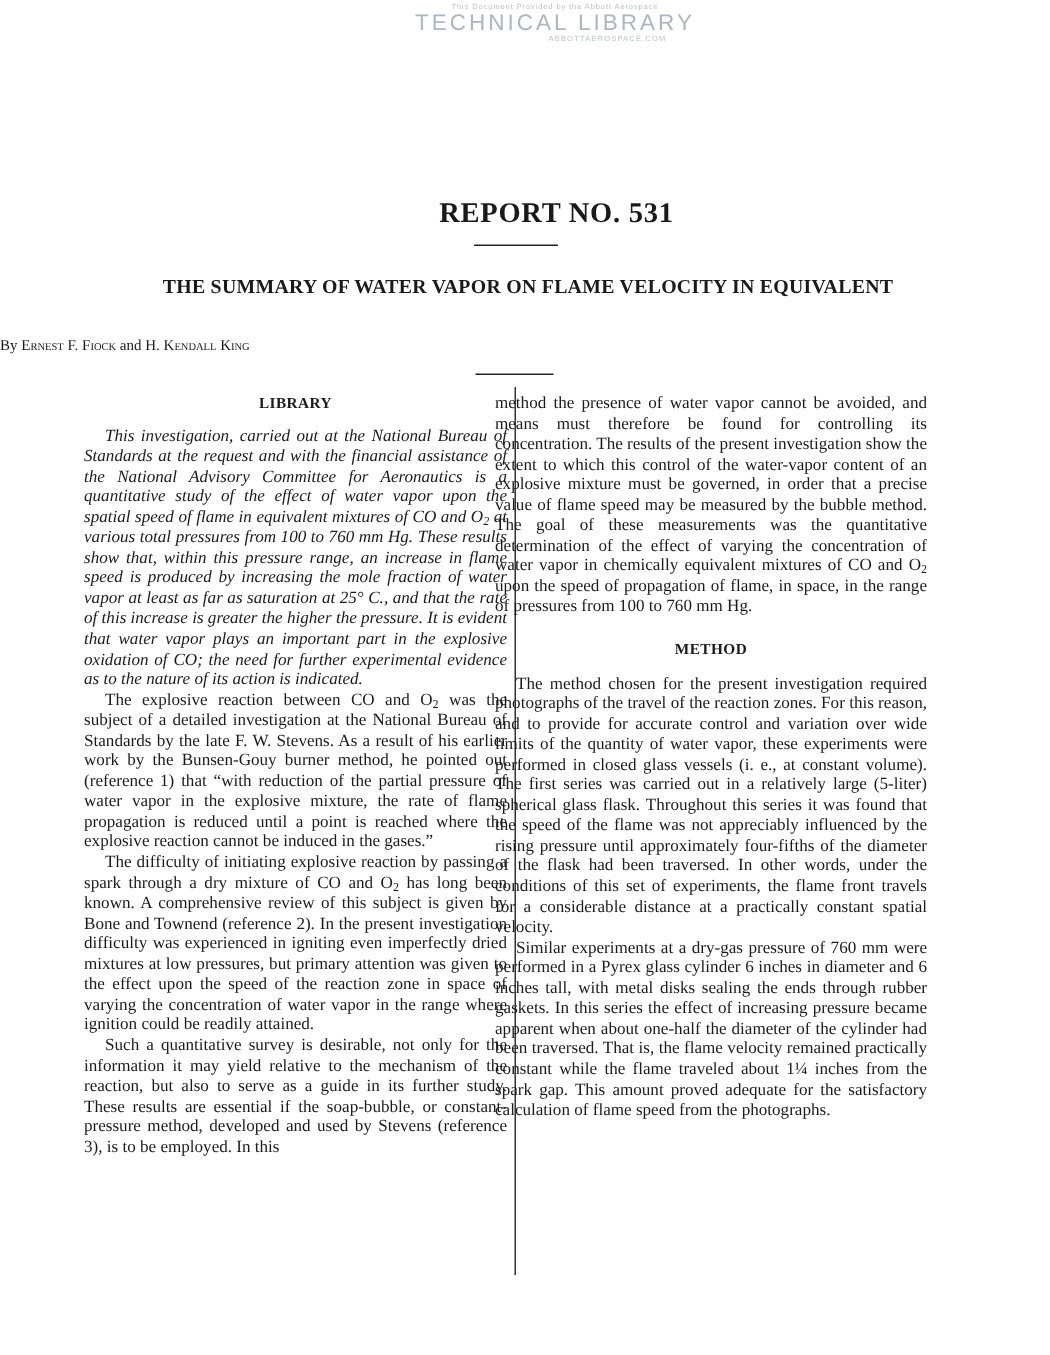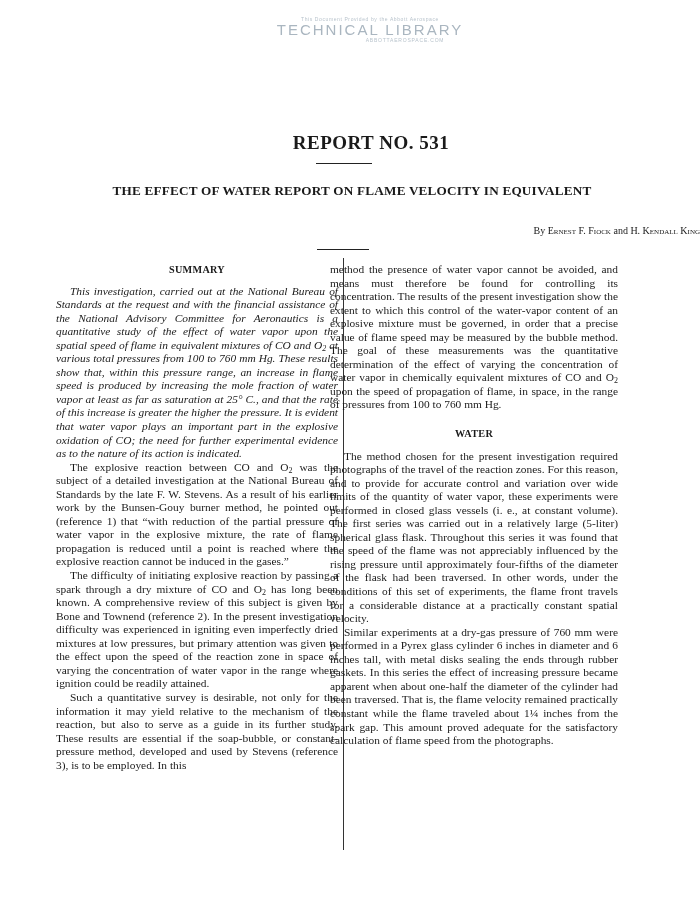--- a/index.html
+++ b/index.html
@@ -1,24 +1,24 @@
 <!DOCTYPE html>
 <html><head>
 <meta charset="utf-8">
 <style>
   html, body { margin:0; padding:0; background:#ffffff; }
   body { width:700px; height:903px; position:relative; overflow:hidden; color:#1a1a1a; font-family:"Liberation Serif","DejaVu Serif",serif; }
-  .watermark { position:absolute; left:270px; top:16px; width:200px; text-align:center; color:#b8c3cc; font-family:"Liberation Sans","DejaVu Sans",sans-serif; }
+  .watermark { position:absolute; left:270px; top:2px; width:200px; text-align:center; color:#b8c3cc; font-family:"Liberation Sans","DejaVu Sans",sans-serif; }
   .wm-top { font-size:5px; letter-spacing:0.6px; line-height:6px; }
   .wm-mid { font-size:15px; letter-spacing:2px; line-height:15px; color:#aab6c0; }
   .wm-bot { font-size:5px; letter-spacing:0.8px; line-height:6px; padding-left:70px; }
   .report-no { position:absolute; top:132px; left:0; width:700px; text-align:center; font-size:19px; font-weight:bold; letter-spacing:0.5px;padding-left:21px; }
   .rule1 { position:absolute; top:163px; left:316px; width:56px; border-top:1px solid #222; }
   .title { position:absolute; top:183px; left:70px; width:564px; text-align:center; font-size:13.2px; font-weight:bold; line-height:15.5px; letter-spacing:0.2px; }
-  .authors { position:absolute; top:225px; left:0; width:700px; text-align:right; font-size:10px; }
+  .authors { position:absolute; top:225px; left:0; width:700px; text-align:left; font-size:10px; }
   .sc { font-variant:small-caps; }
   .rule2 { position:absolute; top:249px; left:317px; width:52px; border-top:1px solid #222; }
   .col { position:absolute; font-size:11.4px; line-height:13.55px; text-align:justify; }
   .col-left { left:56px; top:263px; width:282px; }
   .col-right { left:330px; top:263px; width:288px; }
   .col-divider { position:absolute; left:343px; top:258px; height:592px; border-left:1px solid #333; }
   .heading { text-align:center; font-size:10.2px; font-weight:bold; letter-spacing:0.3px; margin:0; }
   .summary-head { margin-bottom:8px; }
   .para { margin:0; text-indent:14px; }
   .italic { font-style:italic; }
@@ -33,43 +33,43 @@
 <div class="watermark">
   <div class="wm-top">This Document Provided by the Abbott Aerospace</div>
   <div class="wm-mid">TECHNICAL LIBRARY</div>
   <div class="wm-bot">ABBOTTAEROSPACE.COM</div>
 </div>
 
 <div class="report-no">REPORT NO. 531</div>
 <div class="rule1"></div>
 
 <div class="title">
-  <div>THE EFFECT OF WATER REPORT ON FLAME VELOCITY IN EQUIVALENT</div>
+  <div>THE SUMMARY OF WATER VAPOR ON FLAME VELOCITY IN EQUIVALENT</div>
 </div>
 
 <div class="authors">
   <span>By</span>
   <span class="sc">Ernest F. Fiock</span>
   <span>and</span>
   <span class="sc">H. Kendall King</span>
 </div>
 <div class="rule2"></div>
 
 <div class="col-divider"></div>
 
 <div class="col col-left">
-  <h3 class="heading summary-head">SUMMARY</h3>
+  <h3 class="heading summary-head">LIBRARY</h3>
   <p class="para italic"><span>This investigation, carried out at the National Bureau of Standards at the request and with the financial assistance of the National Advisory Committee for Aeronautics is a quantitative study of the effect of water vapor upon the spatial speed of flame in equivalent mixtures of CO and O</span><sub>2</sub><span> at various total pressures from 100 to 760 mm Hg. These results show that, within this pressure range, an increase in flame speed is produced by increasing the mole fraction of water vapor at least as far as saturation at 25° C., and that the rate of this increase is greater the higher the pressure.  It is evident that water vapor plays an important part in the explosive oxidation of CO; the need for further experimental evidence as to the nature of its action is indicated.</span></p>
 
   <p class="para"><span>The explosive reaction between CO and O</span><sub>2</sub><span> was the subject of a detailed investigation at the National Bureau of Standards by the late F. W. Stevens.  As a result of his earlier work by the Bunsen-Gouy burner method, he pointed out (reference 1) that “with reduction of the partial pressure of water vapor in the explosive mixture, the rate of flame propagation is reduced until a point is reached where the explosive reaction cannot be induced in the gases.”</span></p>
   <p class="para"><span>The difficulty of initiating explosive reaction by passing a spark through a dry mixture of CO and O</span><sub>2</sub><span> has long been known.  A comprehensive review of this subject is given by Bone and Townend (reference 2). In the present investigation difficulty was experienced in igniting even imperfectly dried mixtures at low pressures, but primary attention was given to the effect upon the speed of the reaction zone in space of varying the concentration of water vapor in the range where ignition could be readily attained.</span></p>
   <p class="para">Such a quantitative survey is desirable, not only for the information it may yield relative to the mechanism of the reaction, but also to serve as a guide in its further study.  These results are essential if the soap-bubble, or constant-pressure method, developed and used by Stevens (reference 3), is to be employed.  In this</p>
 </div>
 
 <div class="col col-right">
   <p class="para" style="text-indent:0"><span>method the presence of water vapor cannot be avoided, and means must therefore be found for controlling its concentration.  The results of the present investigation show the extent to which this control of the water-vapor content of an explosive mixture must be governed, in order that a precise value of flame speed may be measured by the bubble method.  The goal of these measurements was the quantitative determination of the effect of varying the concentration of water vapor in chemically equivalent mixtures of CO and O</span><sub>2</sub><span> upon the speed of propagation of flame, in space, in the range of pressures from 100 to 760 mm Hg.</span></p>
 
-  <h3 class="heading method-head">WATER</h3>
+  <h3 class="heading method-head">METHOD</h3>
   <p class="para">The method chosen for the present investigation required photographs of the travel of the reaction zones.  For this reason, and to provide for accurate control and variation over wide limits of the quantity of water vapor, these experiments were performed in closed glass vessels (i. e., at constant volume).  The first series was carried out in a relatively large (5-liter) spherical glass flask.  Throughout this series it was found that the speed of the flame was not appreciably influenced by the rising pressure until approximately four-fifths of the diameter of the flask had been traversed.  In other words, under the conditions of this set of experiments, the flame front travels for a considerable distance at a practically constant spatial velocity.</p>
   <p class="para">Similar experiments at a dry-gas pressure of 760 mm were performed in a Pyrex glass cylinder 6 inches in diameter and 6 inches tall, with metal disks sealing the ends through rubber gaskets.  In this series the effect of increasing pressure became apparent when about one-half the diameter of the cylinder had been traversed.  That is, the flame velocity remained practically constant while the flame traveled about 1¼ inches from the spark gap.  This amount proved adequate for the satisfactory calculation of flame speed from the photographs.</p>
 </div>
 
 <div class="page-num">445</div>
 
 </body></html>

